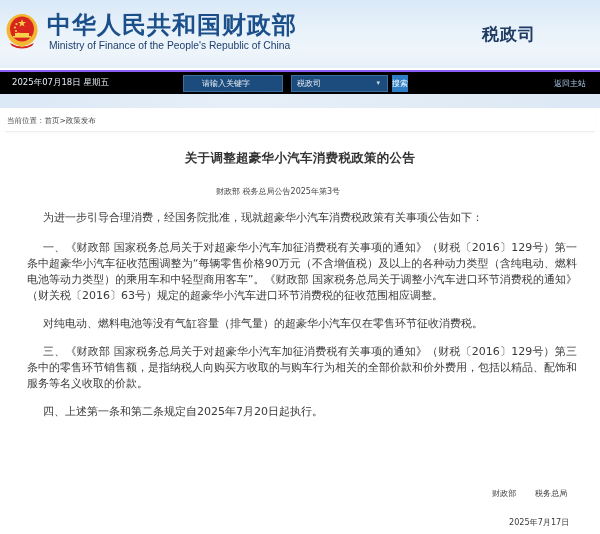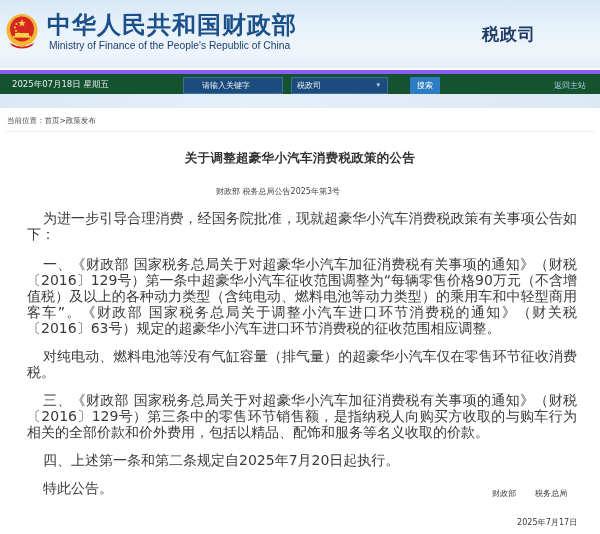--- a/index.html
+++ b/index.html
@@ -28,45 +28,45 @@
     font-family: "Liberation Sans", sans-serif;
     font-size: 10.3px; color: #1d3f6e; white-space: nowrap;
   }
   .dept-name {
     position: absolute; left: 482px; top: 23px;
     font-size: 17px; font-weight: bold; color: #1f3b63; letter-spacing: 1px;
   }
 
   .navbar {
     position: absolute; left: 0; top: 70px; width: 600px; height: 24px;
-    background: #14532d;
-    border-top: 4px solid #8b5cf6;
+    background: #000000;
+    border-top: 2px solid #8b5cf6;
   }
   .nav-date {
     position: absolute; left: 12px; top: 5px; font-size: 8.5px; color: #e6eef7;
     white-space: nowrap;
   }
   .search-input {
     position: absolute; left: 183px; top: 3px; width: 100px; height: 17px;
     background: #1b4c7d; border: 1px solid #3a6f9f; color: #e9f0f7;
     font-size: 8px; padding-left: 18px; line-height: 15px; font-family: inherit;
   }
   .search-input::placeholder { color: #e9f0f7; }
   .scope-select {
     position: absolute; left: 291px; top: 3px; width: 97px; height: 17px;
     background: #1b4c7d; border: 1px solid #3a6f9f; color: #e9f0f7;
     font-size: 8px; padding-left: 5px; line-height: 15px;
   }
   .scope-select .caret {
     position: absolute; right: 7px; top: 0px; font-size: 7px; color: #c9d8e7;
   }
   .search-button {
-    position: absolute; left: 392px; top: 3px; width: 30px; height: 17px;
+    position: absolute; left: 392px; top: 3px; width: 16px; height: 17px;
     background: #2d7dc4; color: #ffffff; font-size: 8px; text-align: center;
-    line-height: 17px; border: none; cursor: pointer; margin-left: 18px;
+    line-height: 17px; border: none; cursor: pointer;
   }
   .home-link {
     position: absolute; left: 554px; top: 6px; font-size: 8px; color: #a8c6e3; white-space: nowrap;
   }
 
   .sub-band {
     position: absolute; left: 0; top: 94px; width: 600px; height: 14px;
     background: linear-gradient(90deg, #dbe8f5 0%, #e6eff8 40%, #dce8f4 100%);
   }
 
@@ -85,33 +85,33 @@
     position: absolute; left: 0; width: 600px; top: 150px; text-align: center;
     font-size: 12.5px; font-weight: bold; color: #333; letter-spacing: 0.3px;
   }
   .doc-number {
     position: absolute; left: 0; width: 556px; top: 186px; text-align: center;
     font-size: 8px; color: #444;
   }
 
   .article-body {
     position: absolute; left: 27px; top: 210px; width: 550px;
-    font-size: 14px; color: #3a3a3a; line-height: 16px;
+    font-size: 11px; color: #3a3a3a; line-height: 16px;
   }
   .para { margin-bottom: 12px; text-align: justify; }
   .para.indent { text-indent: 16px; }
   .para.p1 { margin-bottom: 14px; }
 
   .signature {
     position: absolute; left: 0; top: 488px; width: 600px;
     font-size: 8.1px; color: #3a3a3a;
   }
   .sig-org1 { position: absolute; left: 492px; top: 0; white-space: nowrap; }
   .sig-org2 { position: absolute; left: 535px; top: 0; white-space: nowrap; }
-  .sig-date { position: absolute; left: 509px; top: 29px; white-space: nowrap; margin-left: 8px; }
+  .sig-date { position: absolute; left: 509px; top: 29px; white-space: nowrap; }
 </style>
 </head>
 <body>
 
 <div class="header">
   <svg class="emblem" viewBox="0 0 34 38">
     <ellipse cx="17" cy="18" rx="15.5" ry="16" fill="#f2b632"></ellipse>
     <ellipse cx="17" cy="17" rx="12" ry="12.5" fill="#d8261f"></ellipse>
     <polygon points="17,7 18,10 21,10 18.6,11.8 19.5,14.6 17,13 14.5,14.6 15.4,11.8 13,10 16,10" fill="#f6d24a"></polygon>
     <circle cx="11.5" cy="12" r="1.1" fill="#f6d24a"></circle>
@@ -149,20 +149,19 @@
 
 <div class="article-title">关于调整超豪华小汽车消费税政策的公告</div>
 <div class="doc-number">财政部 税务总局公告2025年第3号</div>
 
 <div class="article-body">
   <p class="para indent p1">为进一步引导合理消费，经国务院批准，现就超豪华小汽车消费税政策有关事项公告如下：</p>
   <p class="para indent">一、《财政部 国家税务总局关于对超豪华小汽车加征消费税有关事项的通知》（财税〔2016〕129号）第一条中超豪华小汽车征收范围调整为“每辆零售价格90万元（不含增值税）及以上的各种动力类型（含纯电动、燃料电池等动力类型）的乘用车和中轻型商用客车”。《财政部 国家税务总局关于调整小汽车进口环节消费税的通知》（财关税〔2016〕63号）规定的超豪华小汽车进口环节消费税的征收范围相应调整。</p>
   <p class="para indent">对纯电动、燃料电池等没有气缸容量（排气量）的超豪华小汽车仅在零售环节征收消费税。</p>
   <p class="para indent">三、《财政部 国家税务总局关于对超豪华小汽车加征消费税有关事项的通知》（财税〔2016〕129号）第三条中的零售环节销售额，是指纳税人向购买方收取的与购车行为相关的全部价款和价外费用，包括以精品、配饰和服务等名义收取的价款。</p>
   <p class="para indent">四、上述第一条和第二条规定自2025年7月20日起执行。</p>
-  <p class="para indent">特此公告。</p>
 </div>
 
 <div class="signature">
   <span class="sig-org1">财政部</span>
   <span class="sig-org2">税务总局</span>
   <span class="sig-date">2025年7月17日</span>
 </div>
 
 </body></html>

